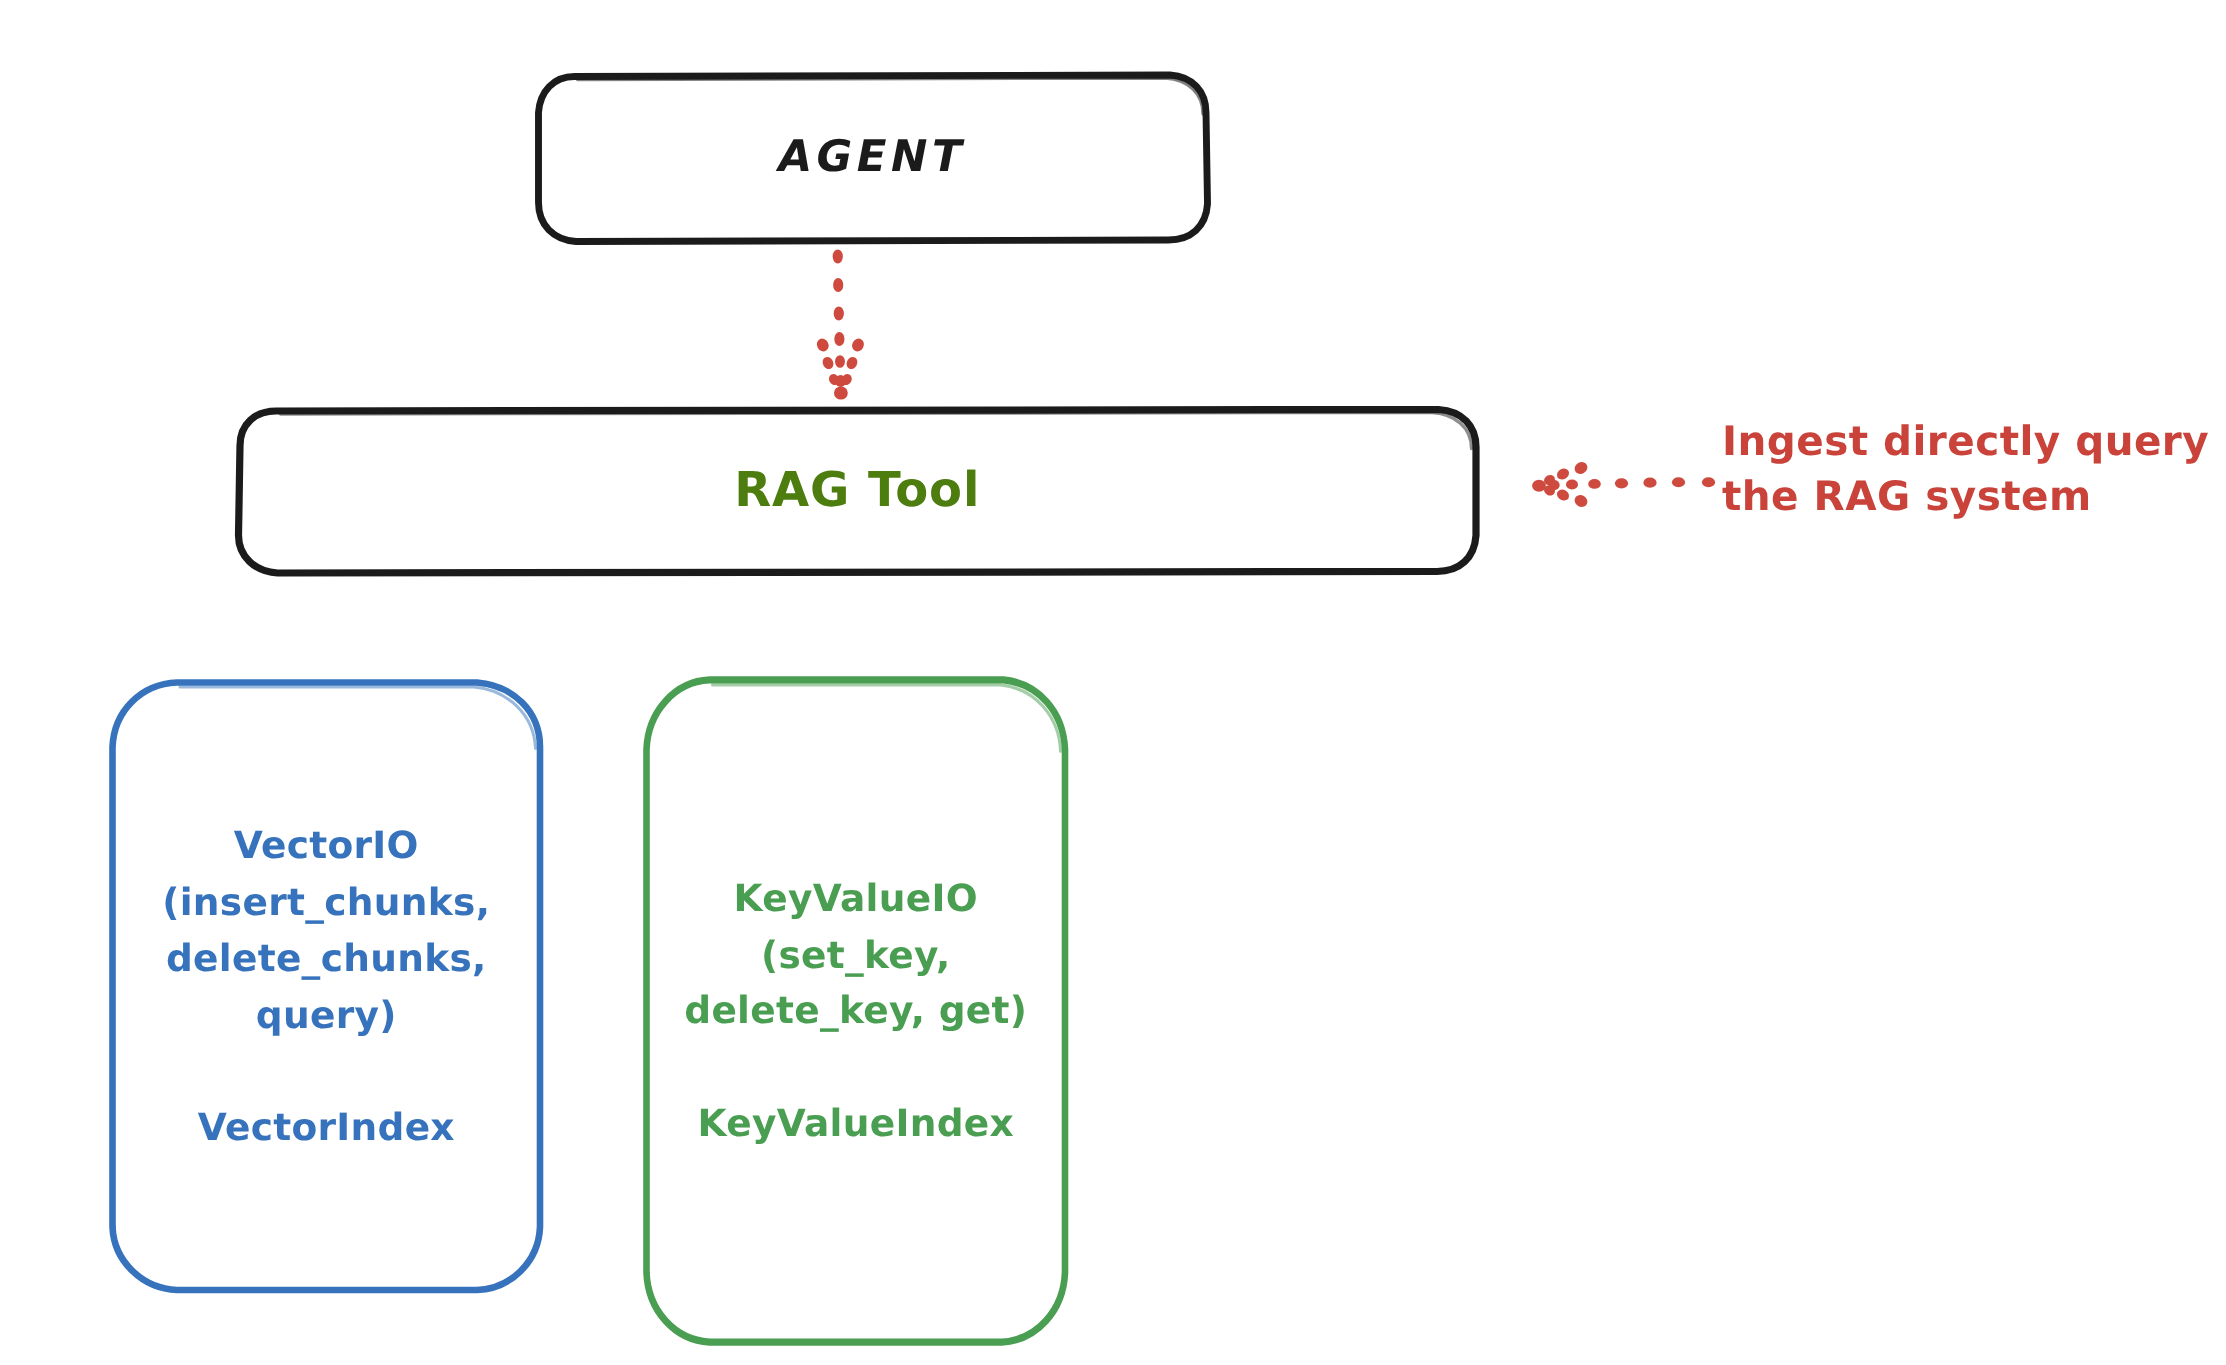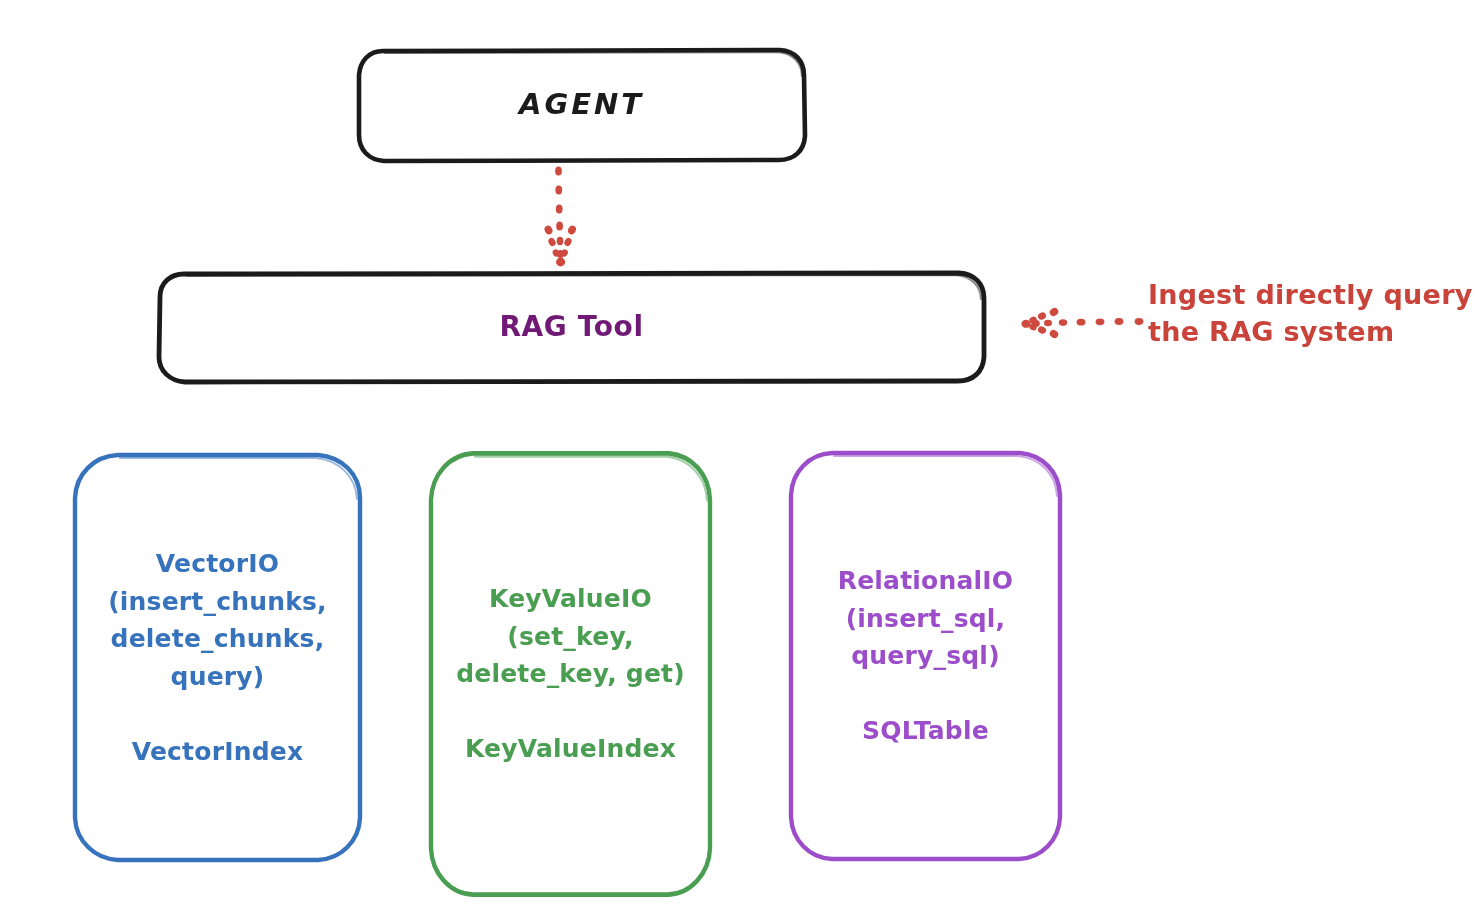--- a/index.html
+++ b/index.html
@@ -50,23 +50,23 @@
 
   
   #rag-tool-node {
     left: 157px;
     top: 271px;
     width: 829px;
     height: 112px;
   }
   #rag-tool-node .node-label {
     font-family: "DejaVu Sans", sans-serif;
-    font-size: 28px;
+    font-size: 32px;
     font-weight: 600;
-    color: #701a75;
+    color: #4d7c0f;
     letter-spacing: 0.6px;
   }
 
   
   #vector-io-node {
     left: 72px;
     top: 452px;
     width: 291px;
     height: 411px;
   }
@@ -232,25 +232,14 @@
       <path d="M45 3 L241 3 C264 5 281 22 282 45 L282 361 C281 384 263 402 240 403 L45 403 C22 402 4 384 3 361 L3 45 C4 22 22 4 45 3 Z" stroke="#4a9e52" stroke-width="4.4"></path>
       <path d="M47 6 L239 6 C261 8 278 24 279 46" stroke="#4a9e52" stroke-width="2.0" opacity="0.5"></path>
     </svg>
     <span class="node-label">KeyValueIO
 (set_key,
 delete_key, get)
 
 KeyValueIndex</span>
   </div>
 
-  <div class="node provider" id="relational-io-node">
-    <svg class="sketch-border" viewBox="0 0 275 412" preserveAspectRatio="none">
-      <path d="M44 3 L232 3 C255 5 271 22 272 45 L272 367 C271 390 254 408 231 409 L44 409 C21 408 4 390 3 367 L3 45 C4 22 21 4 44 3 Z" stroke="#9b4dca" stroke-width="4.4"></path>
-      <path d="M46 6 L230 6 C252 8 268 24 269 46" stroke="#9b4dca" stroke-width="2.0" opacity="0.5"></path>
-    </svg>
-    <span class="node-label">RelationalIO
-(insert_sql,
-query_sql)
-
-SQLTable</span>
-  </div>
 
 </div>
 
 </body></html>

